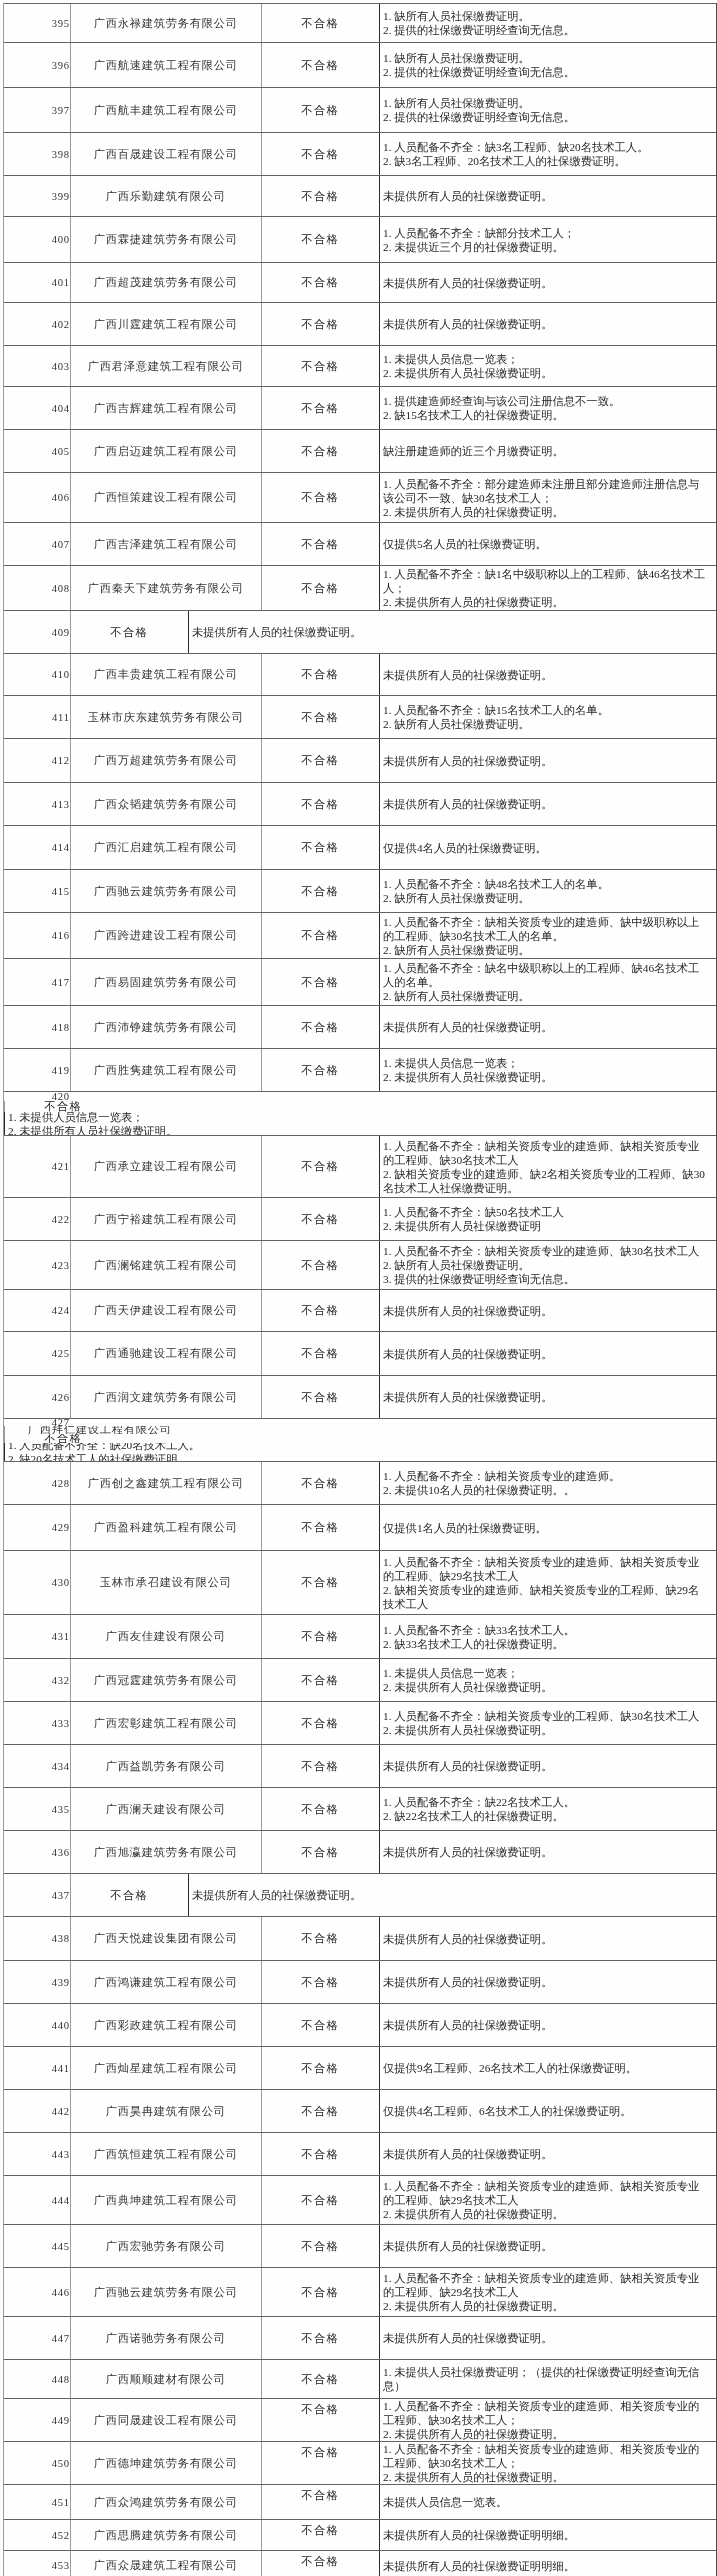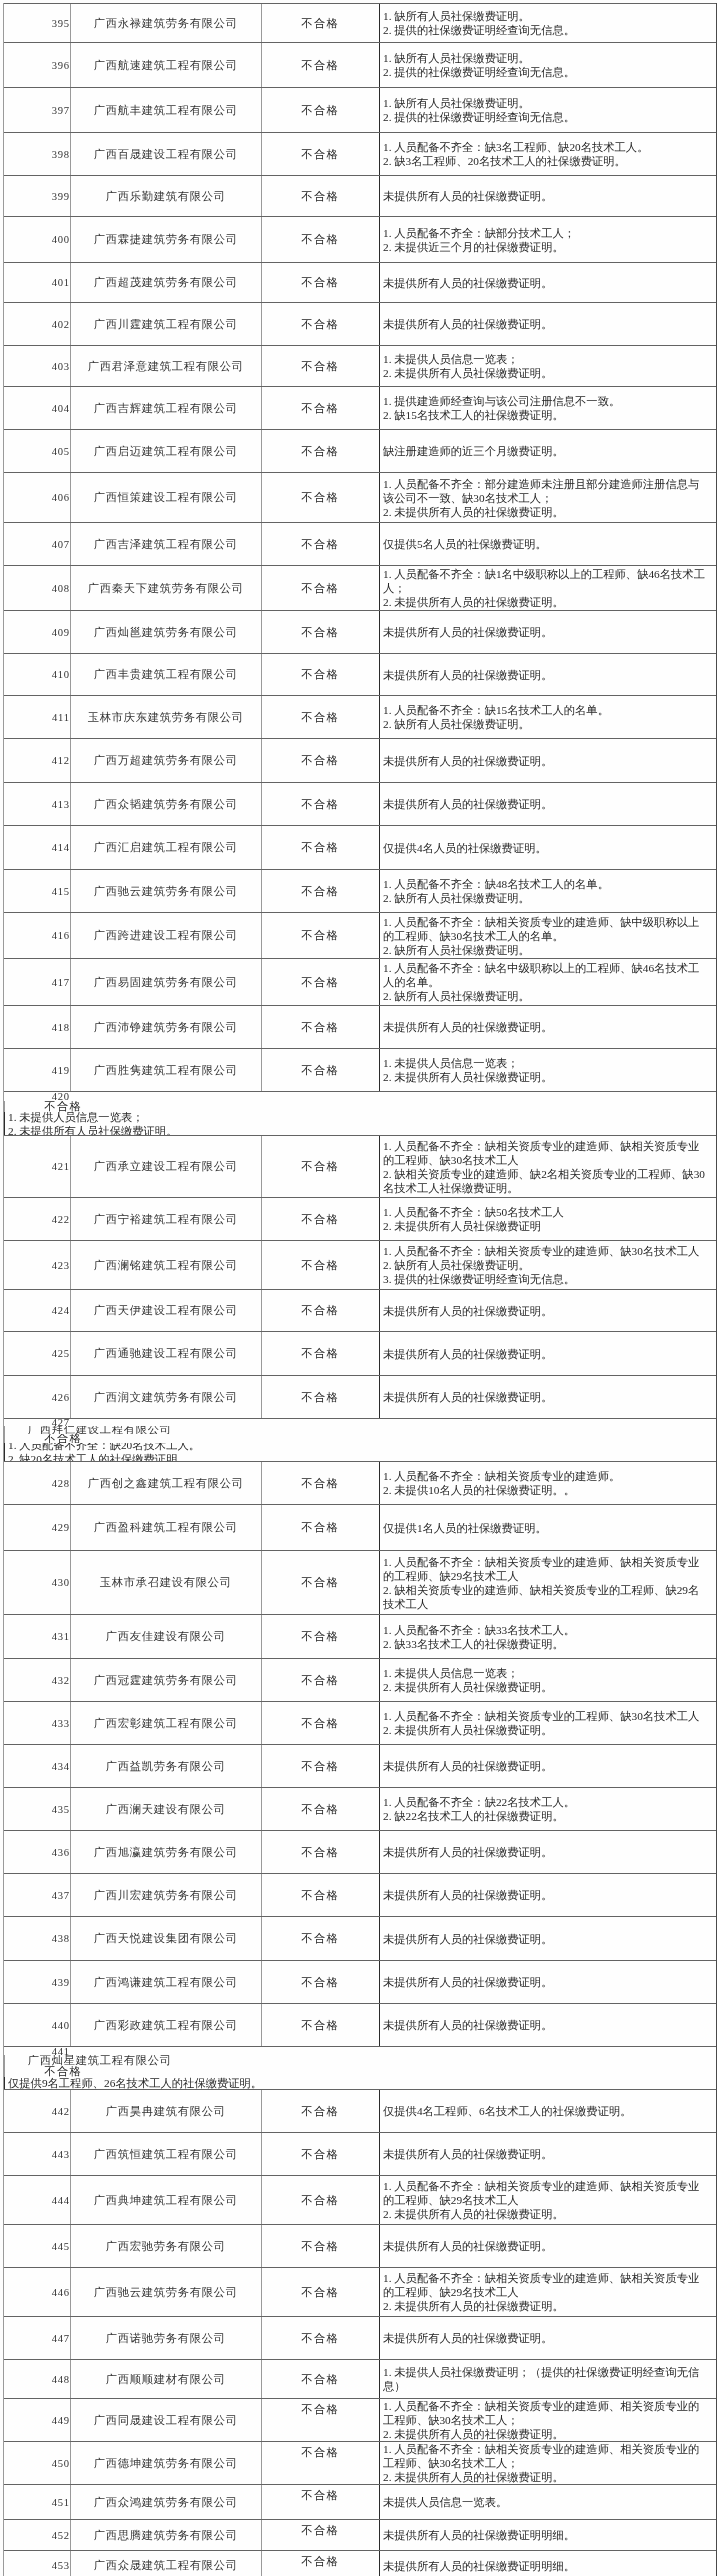--- a/index.html
+++ b/index.html
@@ -267,23 +267,20 @@
     <div class="cell c-reason">
       <span>1. 人员配备不齐全：缺1名中级职称以上的工程师、缺46名技术工人；
 2. 未提供所有人员的社保缴费证明。</span>
     </div>
   </div>
 
   <div class="row" style="height: 43px;">
     <div class="cell c-no">
       <span>409</span>
     </div>
-    <div class="cell c-company">
-      <span>广西灿邕建筑劳务有限公司</span>
-    </div>
     <div class="cell c-status">
       <span>不合格</span>
     </div>
     <div class="cell c-reason">
       <span>未提供所有人员的社保缴费证明。</span>
     </div>
   </div>
 
   <div class="row" style="height: 42px;">
     <div class="cell c-no">
@@ -701,23 +698,20 @@
     </div>
     <div class="cell c-reason">
       <span>未提供所有人员的社保缴费证明。</span>
     </div>
   </div>
 
   <div class="row" style="height: 43px;">
     <div class="cell c-no">
       <span>437</span>
     </div>
-    <div class="cell c-company">
-      <span>广西川宏建筑劳务有限公司</span>
-    </div>
     <div class="cell c-status">
       <span>不合格</span>
     </div>
     <div class="cell c-reason">
       <span>未提供所有人员的社保缴费证明。</span>
     </div>
   </div>
 
   <div class="row" style="height: 44px;">
     <div class="cell c-no">
@@ -757,21 +751,21 @@
       <span>广西彩政建筑工程有限公司</span>
     </div>
     <div class="cell c-status">
       <span>不合格</span>
     </div>
     <div class="cell c-reason">
       <span>未提供所有人员的社保缴费证明。</span>
     </div>
   </div>
 
-  <div class="row" style="height: 43px; flex-direction: column;">
+  <div class="row" style="height: 43px;">
     <div class="cell c-no">
       <span>441</span>
     </div>
     <div class="cell c-company">
       <span>广西灿星建筑工程有限公司</span>
     </div>
     <div class="cell c-status">
       <span>不合格</span>
     </div>
     <div class="cell c-reason">

